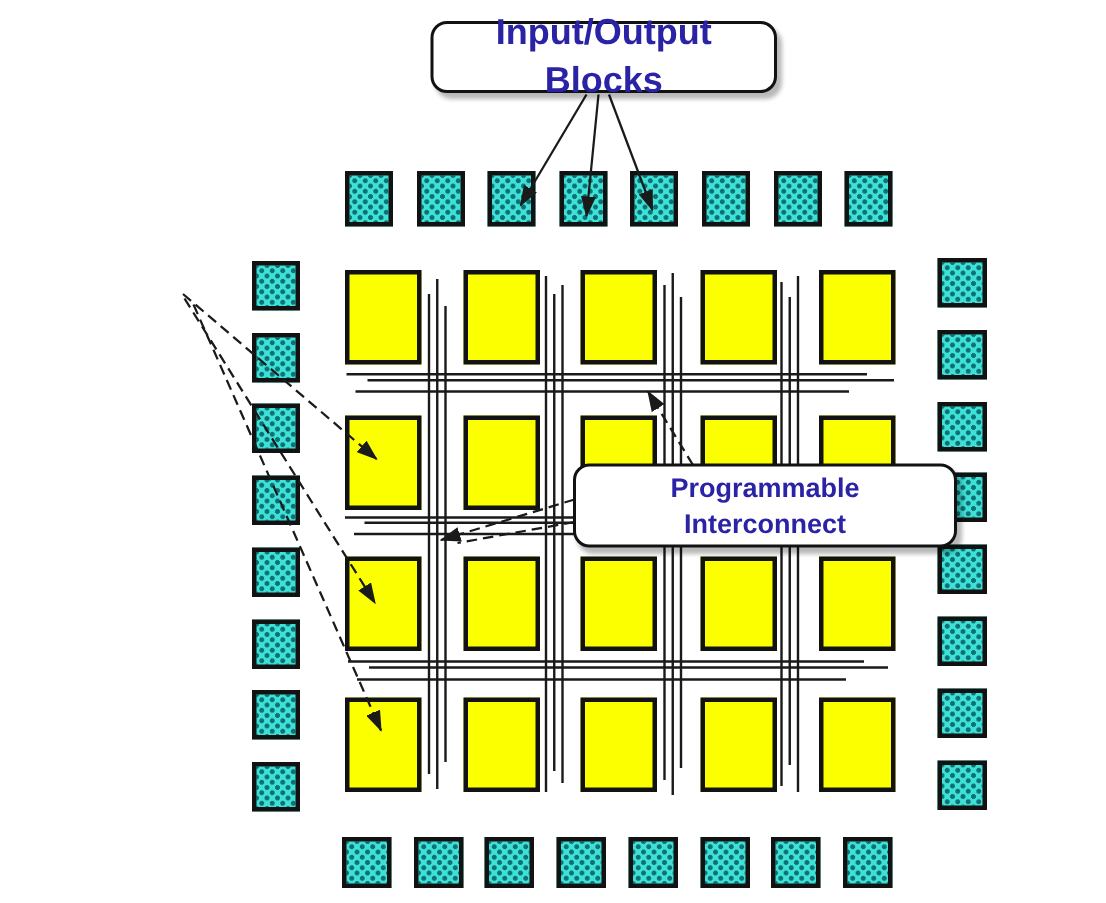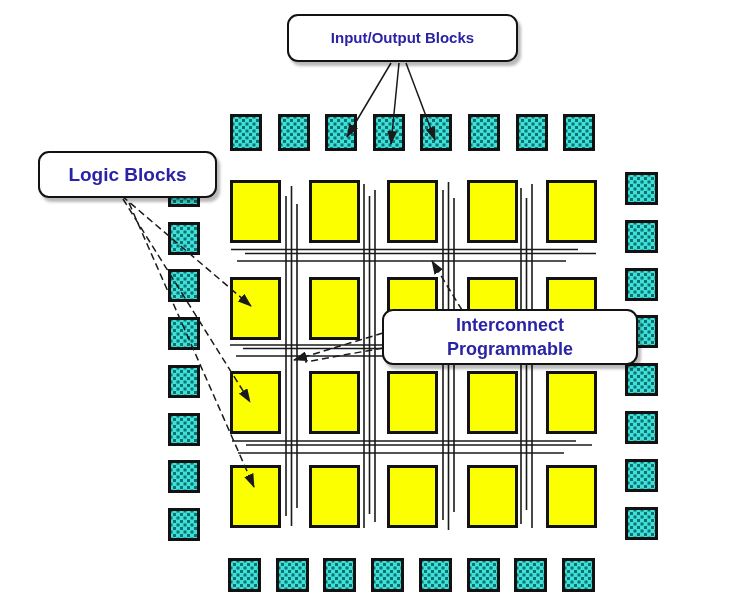--- a/index.html
+++ b/index.html
@@ -30,21 +30,21 @@
     position:absolute;z-index:3;box-sizing:border-box;
     background:var(--label-bg,#fff);
     border:2px solid var(--label-border,#121212);
     border-radius:11px;
     box-shadow:3px 4px 3px rgba(0,0,0,0.28);
     color:var(--label-text,#2a23a6);
     font-weight:bold;
     display:flex;flex-direction:column;align-items:center;justify-content:center;
     text-align:center;line-height:1.35;
   }
-  #label-io{left:287px;top:14px;width:231px;height:48px;font-size:15px;justify-content:center;}
+  #label-io{left:287px;top:14px;width:231px;height:48px;font-size:24px;justify-content:center;}
   #label-logic{left:38px;top:151px;width:179px;height:47px;font-size:19px;}
   #label-prog{left:382px;top:309px;width:256px;height:56px;font-size:18px;}
   #watermark{
     position:absolute;z-index:4;left:551px;top:549px;
     color:var(--wm,#3fc0a4);font-size:40px;font-weight:900;
     letter-spacing:1px;line-height:50px;opacity:0.92;white-space:nowrap;
   }
 </style>
 </head>
 <body>
@@ -145,23 +145,20 @@
         <line x1="462" y1="310" x2="432" y2="261" stroke="#1a1a1a" stroke-width="1.5" stroke-dasharray="7,4" marker-end="url(#ah)"></line>
         <line x1="383" y1="333" x2="294" y2="360" stroke="#1a1a1a" stroke-width="1.5" stroke-dasharray="7,4" marker-end="url(#ah)"></line>
         <line x1="383" y1="348" x2="305" y2="362" stroke="#1a1a1a" stroke-width="1.5" stroke-dasharray="7,4"></line>
       </g>
   </svg>
 
   <div class="callout" id="label-io">
     <span>Input/Output Blocks</span>
   </div>
 
-  <div class="callout" id="label-logic">
-    <span>Logic Blocks</span>
-  </div>
 
   <div class="callout" id="label-prog">
+    <span>Programmable</span>
     <span>Interconnect</span>
-    <span>Programmable</span>
   </div>
 
 
 </div>
 
 </body></html>

